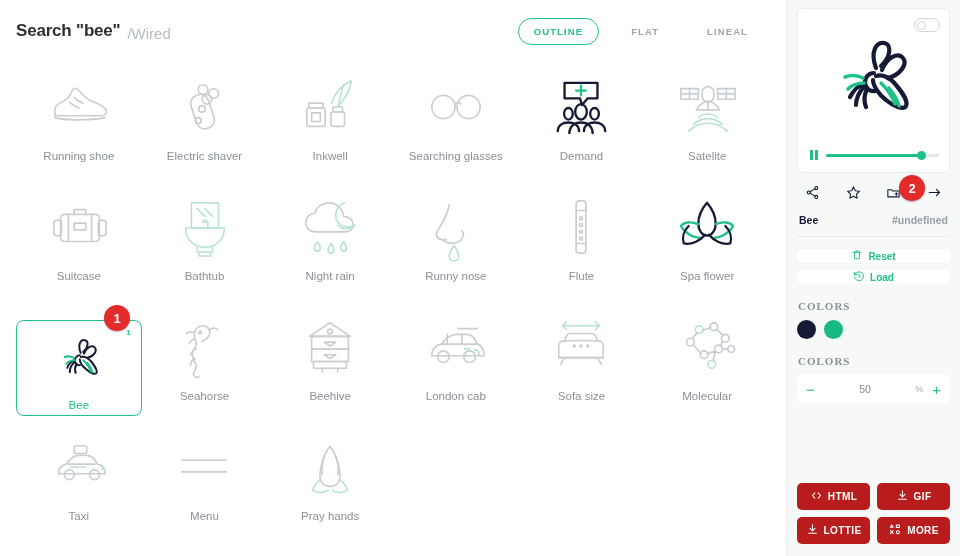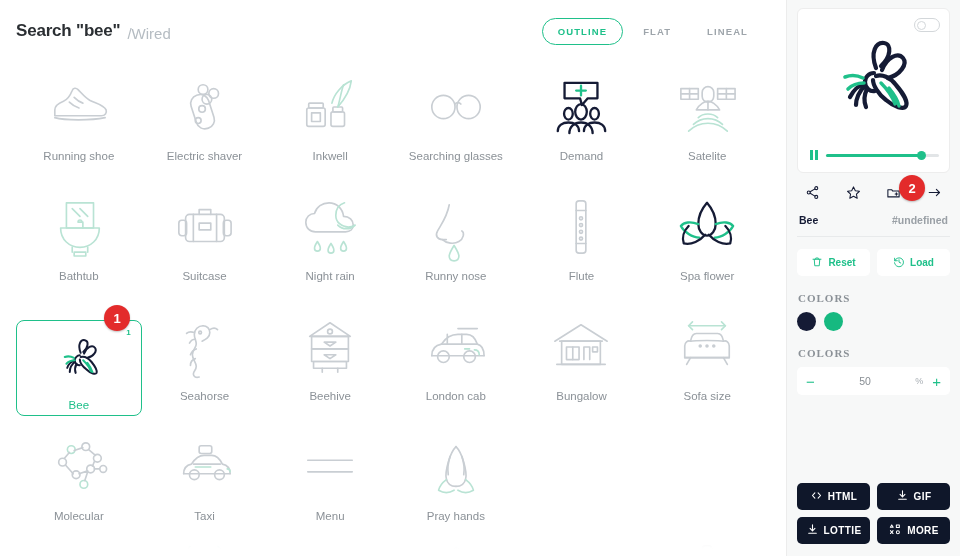--- a/index.html
+++ b/index.html
@@ -26,21 +26,21 @@
   }
   .search-title {
     font-size: 17px; font-weight: bold; color: #2b2f33;
     letter-spacing: -.2px;
   }
   .search-scope {
     font-size: 15px; color: #b5bcc2; margin-left: 7px;
     position: relative; top: 2px;
   }
   .style-tabs {
-    margin-left: auto; display: flex; align-items: center; gap: 4px;
+    margin-left: auto; display: flex; align-items: center; gap: 16px;
   }
   .style-tab {
     font-size: 9.5px; letter-spacing: 1.1px; font-weight: bold;
     color: #9ea5ab; padding: 7px 15px; border-radius: 14px;
     border: 1px solid transparent; cursor: pointer; background: none;
     font-family: "Liberation Sans", sans-serif;
   }
   .style-tab.active { color: #1fc08a; border-color: #1fc08a; }
 
   
@@ -154,21 +154,21 @@
   }
   .icon-row .ic { cursor: pointer; color: #151b35; }
   .meta-row {
     display: flex; align-items: center; justify-content: space-between;
     padding: 10px 2px 10px 2px;
     border-bottom: 1px solid #e8eaeb;
   }
   .meta-name { font-size: 10.5px; font-weight: bold; color: #151b35; }
   .meta-tag { font-size: 10.5px; color: #9aa0a6; font-weight: bold; }
 
-  .btn-row { display: flex; gap: 7px; padding: 12px 0 0 0; }
+  .btn-row { display: flex; gap: 7px; padding: 12px 0 0 0; flex-direction: column; }
   .ghost-btn {
     flex: 1; background: #fff; border: none; border-radius: 5px;
     height: 27px; display: flex; align-items: center; justify-content: center; gap: 5px;
     color: #1fc08a; font-size: 10px; font-weight: bold; cursor: pointer;
     font-family: "Liberation Sans", sans-serif;
   }
   .sec-label {
     font-size: 11px; letter-spacing: 1px; font-weight: bold;
     color: #8b9197; margin: 16px 0 8px 1px; font-family: Liberation Serif, serif;
   }
@@ -177,21 +177,21 @@
   .stepper {
     background: #fff; border-radius: 5px; height: 28px;
     display: flex; align-items: center; padding: 0 9px;
   }
   .stepper .sign { color: #1fc08a; font-size: 15px; cursor: pointer; line-height: 1; user-select: none; }
   .stepper .val { flex: 1; text-align: center; font-size: 10.5px; color: #878d93; }
   .stepper .unit { font-size: 9px; color: #a7adb3; margin-right: 9px; }
 
   .export { margin-top: auto; display: grid; grid-template-columns: 1fr 1fr; gap: 7px; padding-bottom: 4px; }
   .ex-btn {
-    background: #0f172a; border: none; border-radius: 5px; height: 27px;
+    background: #b91c1c; border: none; border-radius: 5px; height: 27px;
     color: #fff; font-size: 10px; font-weight: bold; letter-spacing: .4px;
     display: flex; align-items: center; justify-content: center; gap: 5px;
     cursor: pointer; font-family: "Liberation Sans", sans-serif;
   }
 </style>
 </head>
 <body>
 
 <div class="app">
 
@@ -296,45 +296,45 @@
                 <path class="s-mint" d="M22 42c5-5 15-5 20 0M17 49c8-8 22-8 30 0M12 56c11-11 29-11 40 0"></path>
               </g>
             </svg>
           </div>
           <div class="lbl">Satelite</div>
         </div>
         <div class="cell">
           <div class="art">
             <svg width="60" height="60" viewBox="0 0 62 62">
               <g class="f-none s-grey" stroke-width="1.7" stroke-linecap="round" stroke-linejoin="round">
-                <path class="s-mint" d="M18 6h28v26H18z"></path>
-                <path class="s-mint" d="M24 12l8 8M32 12l8 8"></path>
-                <path class="s-mint" d="M12 32h40c0 12-9 20-20 20S12 44 12 32z"></path>
-                <path class="s-mint" d="M30 26h5v6M30 26c0-3 4-3 4 0"></path>
-                <path class="s-mint" d="M24 52v5M40 52v5M26 57h12v4H26z"></path>
-              </g>
-            </svg>
-          </div>
-          <div class="lbl">Bathtub</div>
-        </div>
-        <div class="cell">
-          <div class="art">
-            <svg width="60" height="60" viewBox="0 0 62 62">
-              <g class="f-none s-grey" stroke-width="1.7" stroke-linecap="round" stroke-linejoin="round">
                 <rect x="12" y="18" width="40" height="28" rx="4"></rect>
                 <rect x="5" y="24" width="8" height="16" rx="3"></rect>
                 <rect x="51" y="24" width="8" height="16" rx="3"></rect>
                 <path d="M26 18v-5h12v5"></path>
                 <rect x="26" y="27" width="12" height="7"></rect>
                 <line x1="20" y1="18" x2="20" y2="46"></line>
                 <line x1="44" y1="18" x2="44" y2="46"></line>
               </g>
             </svg>
           </div>
           <div class="lbl">Suitcase</div>
+        </div>
+        <div class="cell">
+          <div class="art">
+            <svg width="60" height="60" viewBox="0 0 62 62">
+              <g class="f-none s-grey" stroke-width="1.7" stroke-linecap="round" stroke-linejoin="round">
+                <path class="s-mint" d="M18 6h28v26H18z"></path>
+                <path class="s-mint" d="M24 12l8 8M32 12l8 8"></path>
+                <path class="s-mint" d="M12 32h40c0 12-9 20-20 20S12 44 12 32z"></path>
+                <path class="s-mint" d="M30 26h5v6M30 26c0-3 4-3 4 0"></path>
+                <path class="s-mint" d="M24 52v5M40 52v5M26 57h12v4H26z"></path>
+              </g>
+            </svg>
+          </div>
+          <div class="lbl">Bathtub</div>
         </div>
         <div class="cell">
           <div class="art">
             <svg width="60" height="60" viewBox="0 0 62 62">
               <g class="f-none s-grey" stroke-width="1.7" stroke-linecap="round" stroke-linejoin="round">
                 <path d="M16 36c-6 0-10-4-10-10 0-5 4-9 9-9 2-7 8-11 15-11 8 0 14 6 15 14 6 0 10 4 10 9 0 4-3 7-8 7z"></path>
                 <path class="s-mint" d="M46 6c-6 2-9 7-9 13 0 7 6 12 13 12 3 0 5-1 7-2-5 5-13 5-18 0"></path>
                 <path class="s-mint" d="M18 46c-2 3-3 5-3 7s1 3 3 3 3-1 3-3-1-4-3-7zM32 48c-2 3-3 5-3 7s1 3 3 3 3-1 3-3-1-4-3-7zM45 46c-2 3-3 5-3 7s1 3 3 3 3-1 3-3-1-4-3-7z"></path>
               </g>
             </svg>
@@ -439,37 +439,20 @@
                 <path d="M22 18v10M37 18v10"></path>
                 <line x1="16" y1="28" x2="53" y2="28"></line>
                 <circle cx="18" cy="41" r="6"></circle>
                 <circle cx="45" cy="41" r="6"></circle>
                 <path d="M33 12h20"></path>
                 <path class="s-mint" d="M40 33h5M50 34c3 0 5 2 5 5"></path>
               </g>
             </svg>
           </div>
           <div class="lbl">London cab</div>
-        </div>
-        <div class="cell">
-          <div class="art">
-            <svg width="60" height="60" viewBox="0 0 62 62">
-              <g class="f-none s-grey" stroke-width="1.7" stroke-linecap="round" stroke-linejoin="round">
-                <path d="M4 25L31 8l27 17"></path>
-                <path d="M9 25h44"></path>
-                <rect x="11" y="25" width="40" height="24"></rect>
-                <rect x="16" y="31" width="13" height="13"></rect>
-                <line x1="22.5" y1="31" x2="22.5" y2="44"></line>
-                <path d="M34 44V31h6v13"></path>
-                <rect x="43" y="31" width="5" height="5"></rect>
-                <line x1="6" y1="49" x2="56" y2="49"></line>
-              </g>
-            </svg>
-          </div>
-          <div class="lbl">Bungalow</div>
         </div>
         <div class="cell">
           <div class="art">
             <svg width="60" height="60" viewBox="0 0 62 62">
               <g class="f-none s-grey" stroke-width="1.7" stroke-linecap="round" stroke-linejoin="round">
                 <path class="s-mint" d="M12 9h38"></path>
                 <polyline class="s-mint" points="16,5 12,9 16,13"></polyline>
                 <polyline class="s-mint" points="46,5 50,9 46,13"></polyline>
                 <path d="M8 30c0-4 3-6 6-5 1-6 3-8 6-8h22c3 0 5 2 6 8 3-1 6 1 6 5v12H8z"></path>
                 <path d="M14 25c4-1 30-1 34 0"></path>

